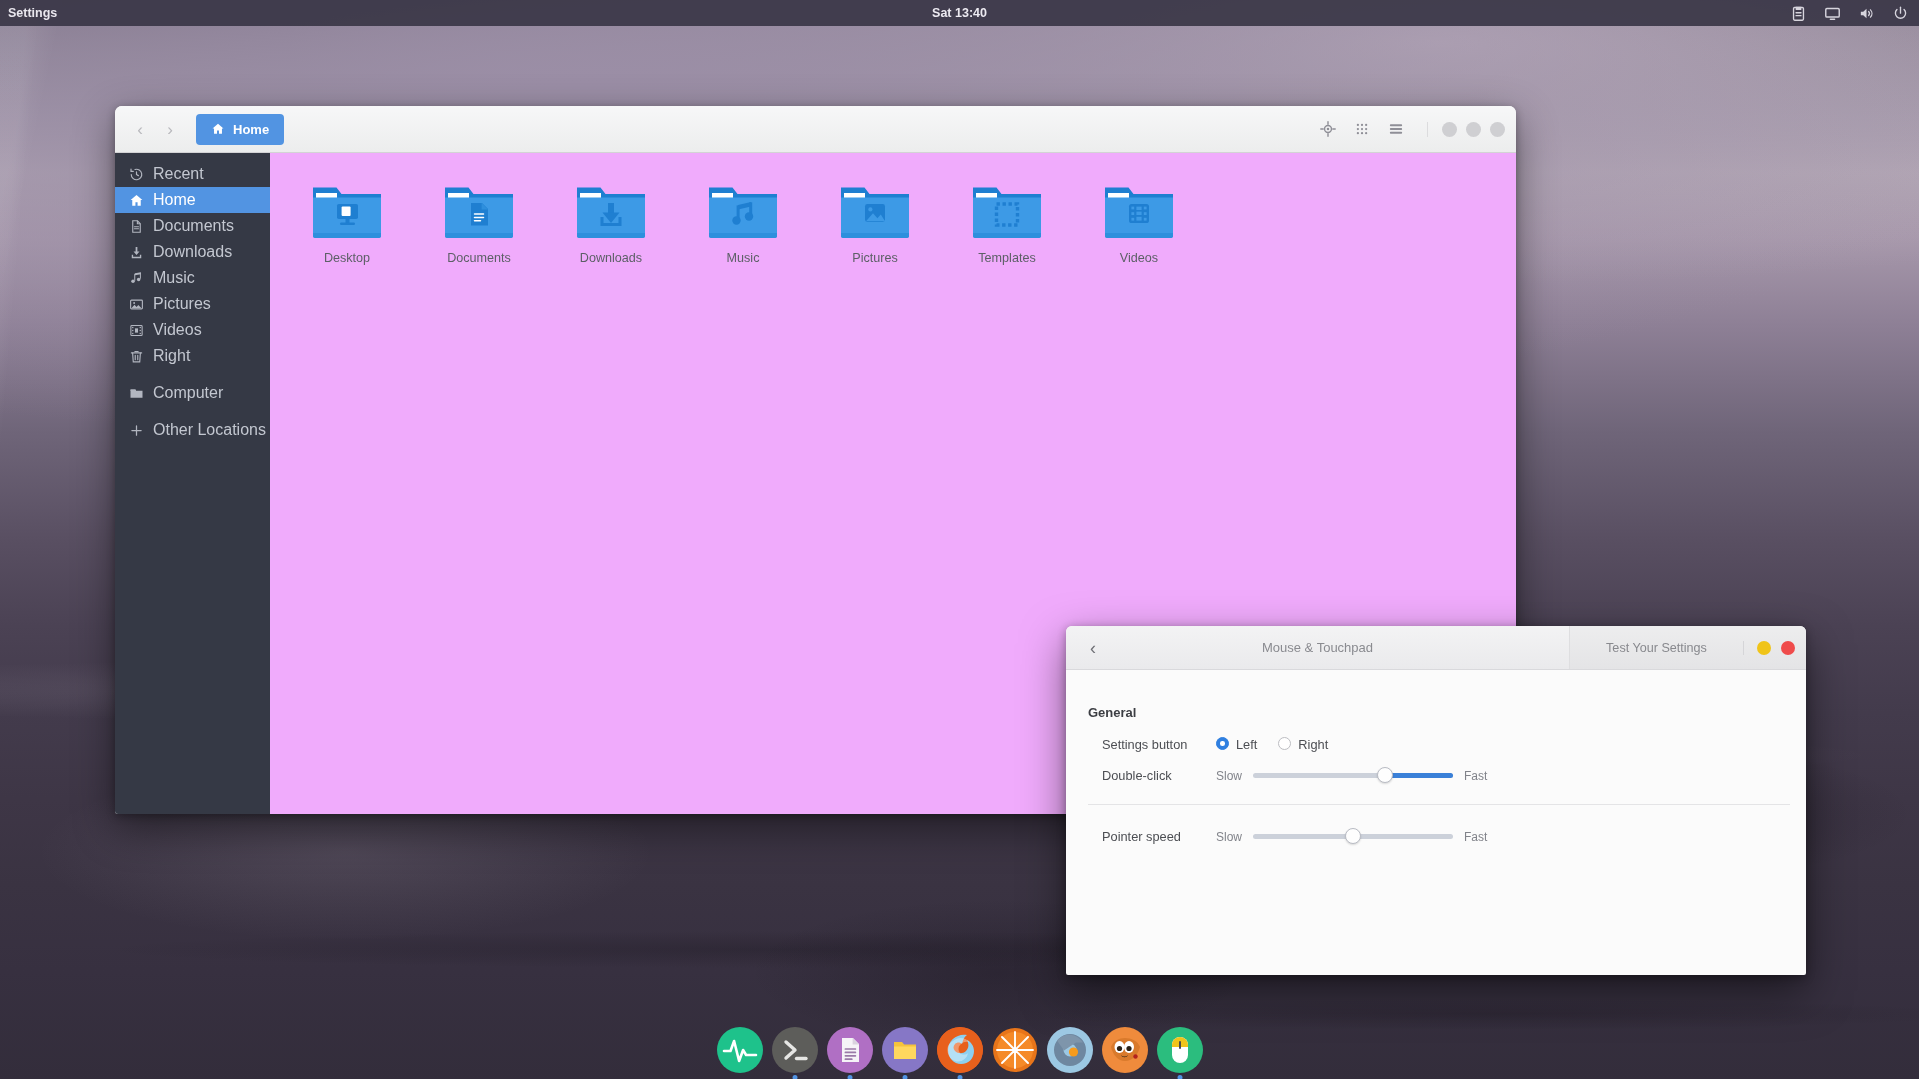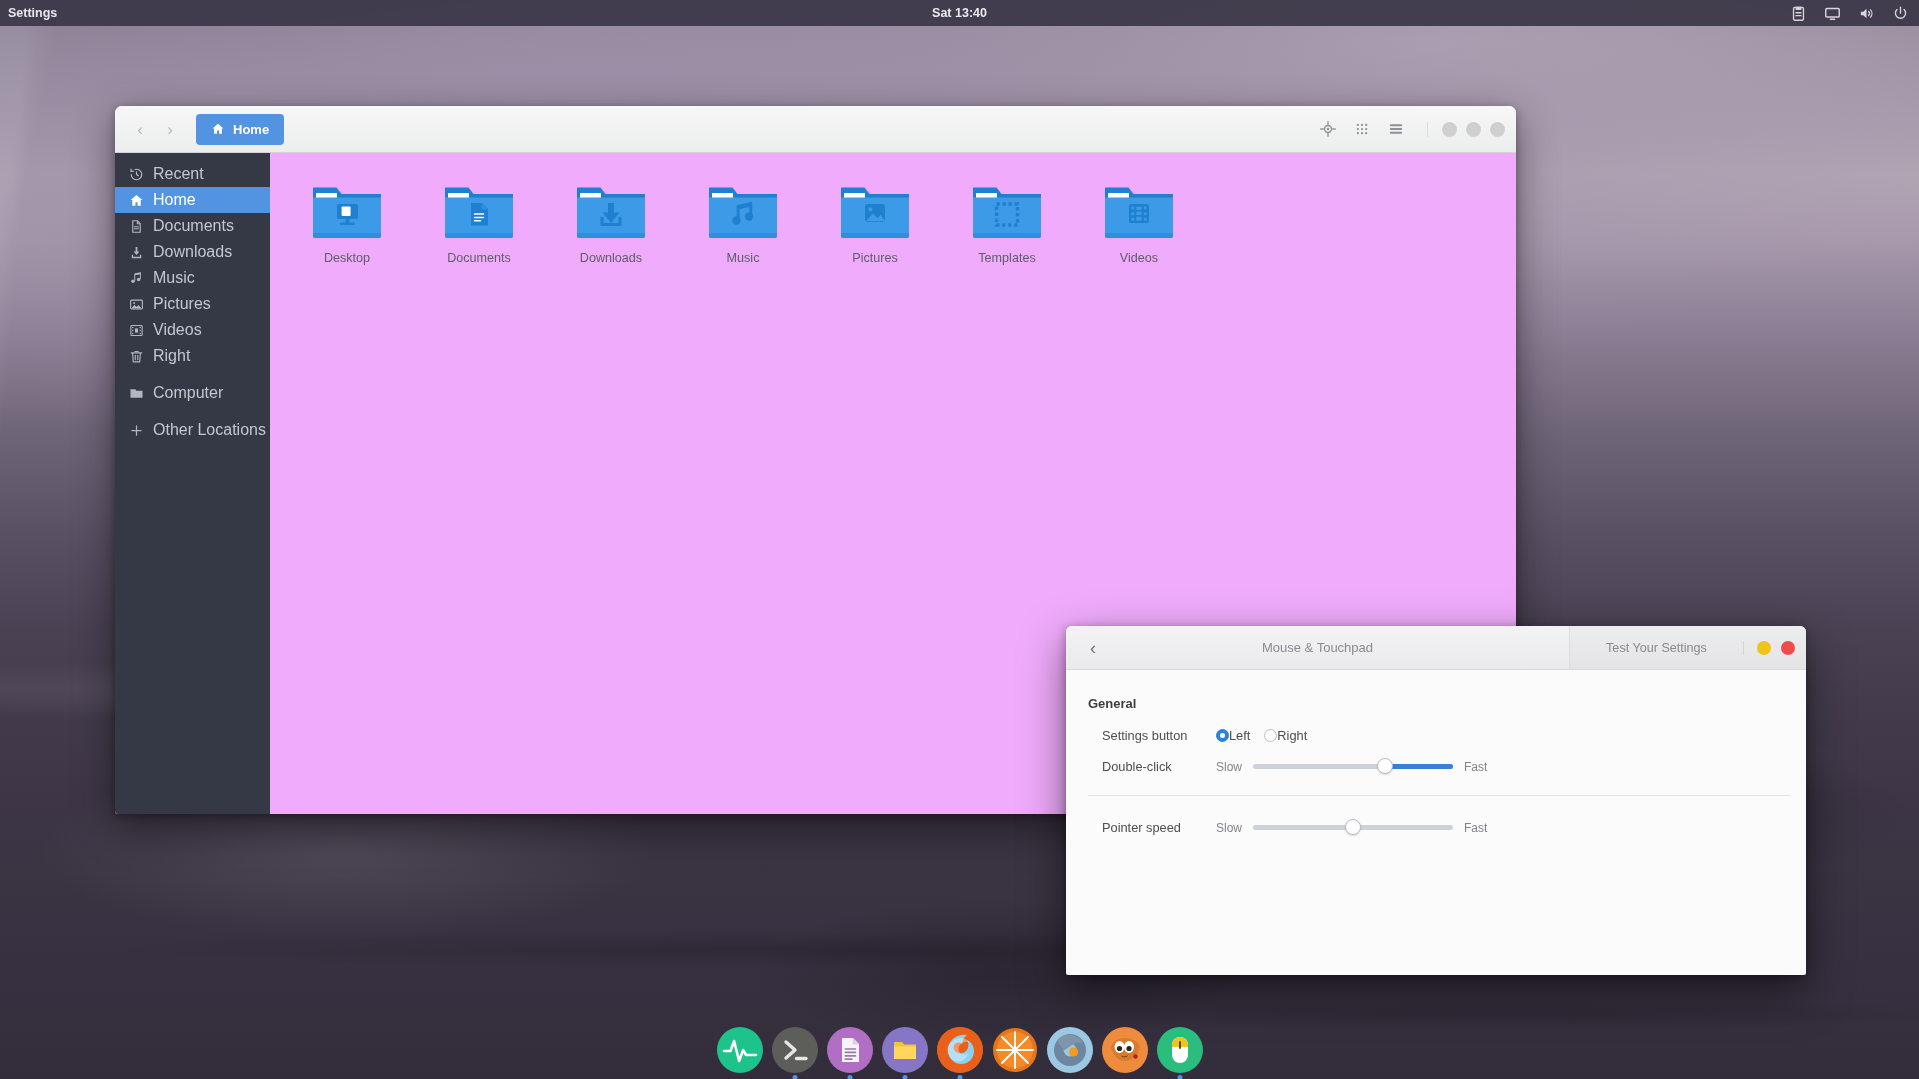--- a/index.html
+++ b/index.html
@@ -132,25 +132,25 @@
               color: #6f7075; font-size: 18px; line-height: 1; }
   #set-title { position: absolute; left: 0; right: 0; text-align: center; font-size: 13px; color: #8a8b90; }
   #set-header-right {
     width: 236px; flex: 0 0 236px;
     background: linear-gradient(to bottom,#ededee,#e4e4e6);
     display: flex; align-items: center; justify-content: flex-end; padding-right: 11px; gap: 0;
   }
   #test-btn { flex:1; text-align: center; font-size: 12.6px; color: #88898e; }
   .set-wbtns { display: flex; align-items: center; gap: 10px; padding-left: 13px; border-left: 1px solid #d5d5d8; }
   .sw { width: 14px; height: 14px; border-radius: 50%; }
-  #set-content { flex: 1; padding: 26px 16px 0 22px; }
+  #set-content { flex: 1; padding: 26px 16px 0 22px; margin-top: 9px; }
   .sec-title { font-size: 13px; font-weight: bold; color: #3c3e43; margin-bottom: 9px; }
   .set-row { display: flex; align-items: center; height: 31px; }
   .set-label { width: 128px; flex: 0 0 128px; font-size: 12.8px; color: #4c4e53; padding-left: 14px; }
-  .radio-group { display: flex; align-items: center; }
+  .radio-group { display: flex; gap: 7px; }
   .radio { width: 13px; height: 13px; border-radius: 50%; border: 1.5px solid #bcbdc2;
            background: #fff; display: flex; align-items: center; justify-content: center; }
   .radio.on { border-color: #2f7fe0; background: #2f7fe0; }
   .radio.on::after { content:""; width: 4.5px; height: 4.5px; border-radius: 50%; background:#fff; }
   .radio-label { font-size: 12.8px; color: #4c4e53; margin-right: 14px; }
   .slider-row { display: flex; align-items: center; gap: 11px; }
   .sl-end { font-size: 12px; color: #81838a; }
   .track { position: relative; width: 200px; height: 5px; border-radius: 3px; background: #ccd1da; }
   .track .fill { position: absolute; top: 0; height: 5px; border-radius: 3px; background: #3a80d8; }
   .track .knob { position: absolute; top: -6px; width: 16px; height: 16px; border-radius: 50%;

